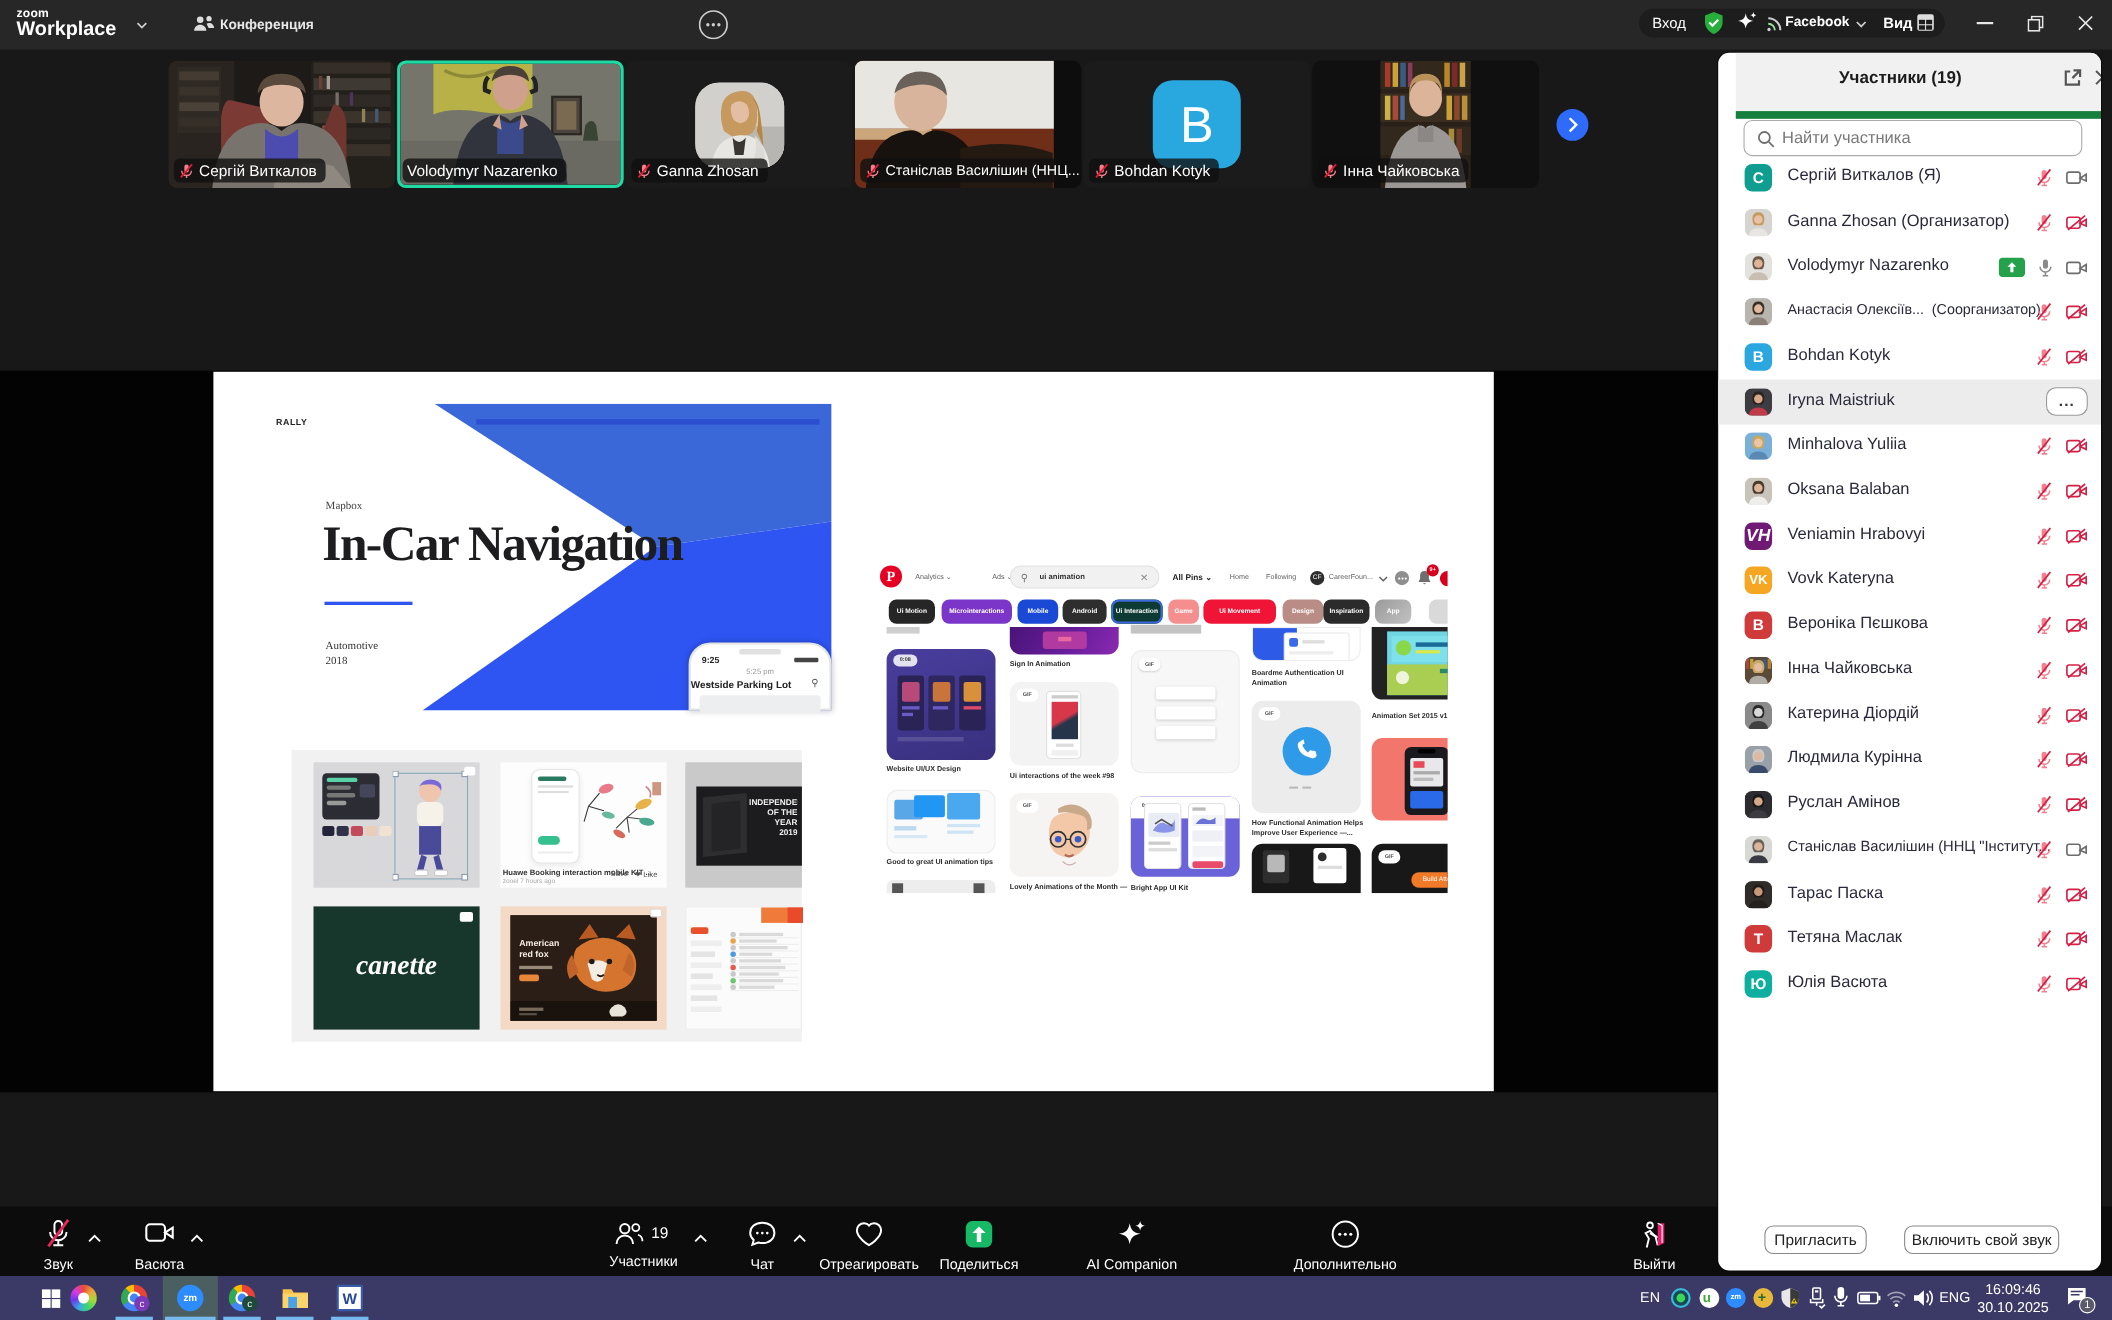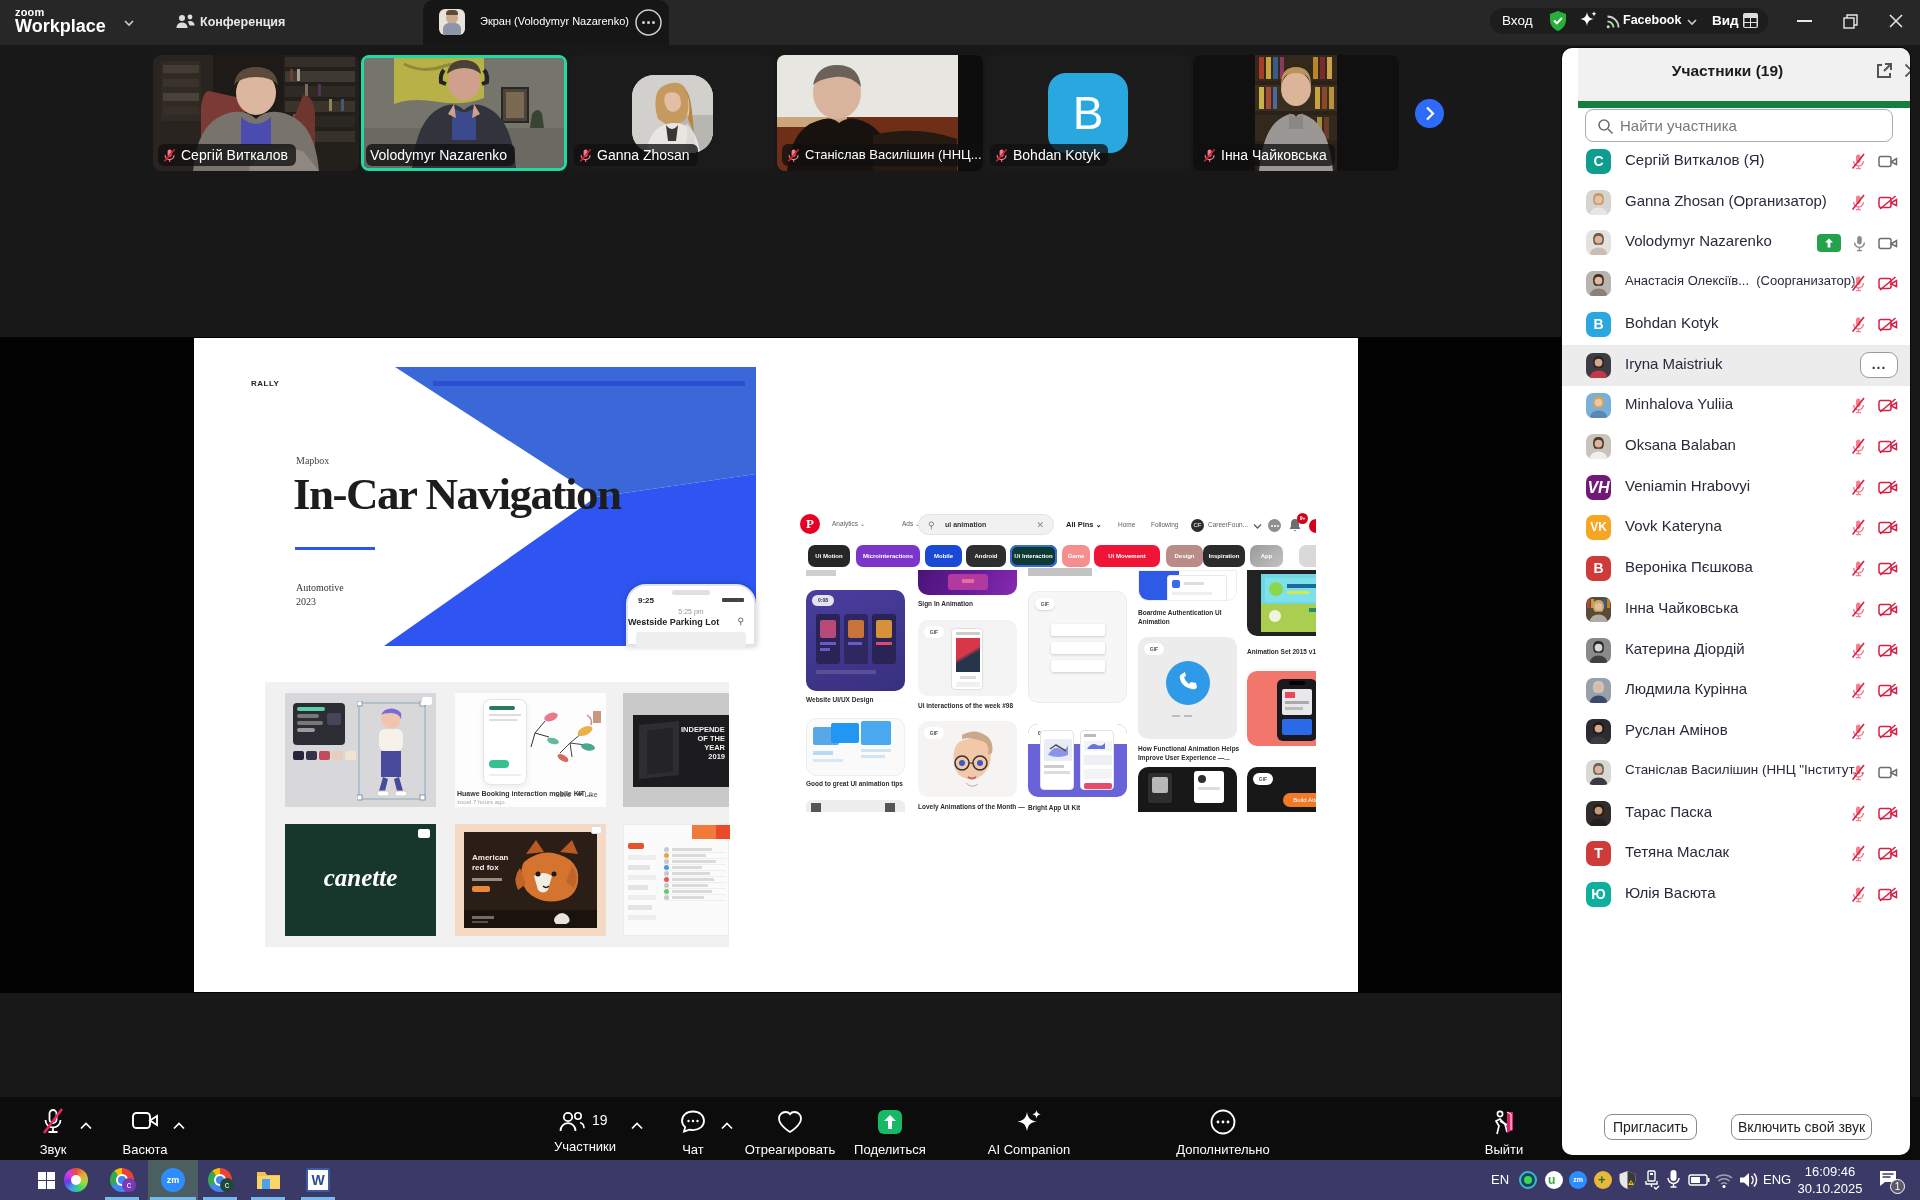--- a/index.html
+++ b/index.html
@@ -48,28 +48,20 @@
     </svg>
 
   <svg class="abs" style="left:175px;top:12px;" width="22" height="20" viewBox="0 0 22 20">
     <circle cx="7" cy="6" r="3" fill="#ddd"></circle>
       <path d="M1.5 16c0-3.2 2.4-5.4 5.5-5.4s5.5 2.2 5.5 5.4z" fill="#ddd"></path>
     <circle cx="15" cy="5" r="2.4" fill="#ddd"></circle>
       <path d="M12.8 9.6c.7-.4 1.4-.6 2.2-.6 2.6 0 4.6 1.9 4.6 4.5h-5" fill="#ddd"></path>
   </svg>
   <div class="abs" style="left:200px;top:15px;color:#e8e8e8;font-size:12.5px;font-weight:bold;">Конференция</div>
 
-  <div id="activetab">
-    <div class="abs" style="left:16px;top:9px;width:26px;height:26px;border-radius:6px;background:#e9e2da;overflow:hidden;">
-      <div class="abs" style="left:7px;top:3px;width:12px;height:12px;border-radius:50%;background:#caa98c;"></div>
-      <div class="abs" style="left:4px;top:14px;width:18px;height:12px;border-radius:6px 6px 0 0;background:#8b96a8;"></div>
-      <div class="abs" style="left:7px;top:1px;width:12px;height:5px;border-radius:4px 4px 0 0;background:#5d4a38;"></div>
-    </div>
-    <div class="abs" style="left:57px;top:15px;color:#fff;font-size:11px;white-space:nowrap;">Экран (Volodymyr Nazarenko)</div>
-  </div>
   <svg class="abs" style="left:635px;top:9px;" width="27" height="27" viewBox="0 0 27 27">
     <circle cx="13.5" cy="13.5" r="12.5" stroke="#cfcfcf" stroke-width="1.5" fill="none"></circle>
     <circle cx="8.5" cy="13.5" r="1.5" fill="#cfcfcf"></circle>
       <circle cx="13.5" cy="13.5" r="1.5" fill="#cfcfcf"></circle>
       <circle cx="18.5" cy="13.5" r="1.5" fill="#cfcfcf"></circle>
   </svg>
 
   <div class="abs" style="left:1490px;top:8px;width:278px;height:26px;background:#1d1d1d;border-radius:13px;"></div>
   <div class="abs" style="left:1502px;top:13px;color:#fff;font-size:13.5px;">Вход</div>
   <svg class="abs" style="left:1547px;top:9px;" width="22" height="24" viewBox="0 0 22 24">
@@ -262,21 +254,21 @@
   <div class="abs" style="left:57px;top:41px;font-size:8px;font-weight:bold;letter-spacing:.5px;color:#222;">RALLY</div>
   <svg class="abs" style="left:54px;top:29px;" width="508" height="279" viewBox="0 0 508 279">
     <polygon points="147,0 508,0 508,107 348,130" fill="#3a68d8"></polygon>
     <polygon points="348,130 508,107 508,279 136,279" fill="#2e55f2"></polygon>
     <rect x="185" y="14" width="312" height="5" fill="#2b4fd0"></rect>
   </svg>
   <div class="abs" style="left:102px;top:117px;font-size:10px;color:#444;font-family:'Liberation Serif',serif;">Mapbox</div>
   <div class="abs" style="left:99px;top:130px;font-size:45px;font-weight:bold;color:#1d1d20;font-family:'Liberation Serif',serif;letter-spacing:-1.5px;">In-Car Navigation</div>
   <div class="abs" style="left:101px;top:209px;width:80px;height:3px;background:#2e55f2;"></div>
   <div class="abs" style="left:102px;top:244px;font-size:10px;color:#333;font-family:'Liberation Serif',serif;">Automotive</div>
-  <div class="abs" style="left:102px;top:258px;font-size:10px;color:#333;font-family:'Liberation Serif',serif;">2023</div>
+  <div class="abs" style="left:102px;top:258px;font-size:10px;color:#333;font-family:'Liberation Serif',serif;">2018</div>
 
   <div class="abs" style="left:432px;top:246px;width:130px;height:62px;background:#fff;border:2px solid #e3e3e3;border-radius:20px 20px 0 0;box-shadow:0 0 6px rgba(0,0,50,.25);">
     <div class="abs" style="left:44px;top:4px;width:38px;height:5px;border-radius:3px;background:#e0e0e0;"></div>
     <div class="abs" style="left:10px;top:10px;font-size:8px;font-weight:bold;color:#222;">9:25</div>
     <div class="abs" style="right:10px;top:12px;width:22px;height:4px;background:#444;border-radius:1px;"></div>
     <div class="abs" style="left:0;top:22px;width:126px;text-align:center;font-size:7px;color:#999;">5:25 pm</div>
     <div class="abs" style="left:12px;top:30px;font-size:10px;color:#333;">←</div>
     <div class="abs" style="left:0;top:31px;width:126px;font-size:9px;font-weight:bold;color:#222;">Westside Parking Lot</div>
     <div class="abs" style="right:10px;top:30px;font-size:9px;color:#555;">⚲</div>
     <div class="abs" style="left:8px;top:46px;width:110px;height:16px;background:#eceef0;border-radius:3px;"></div>

